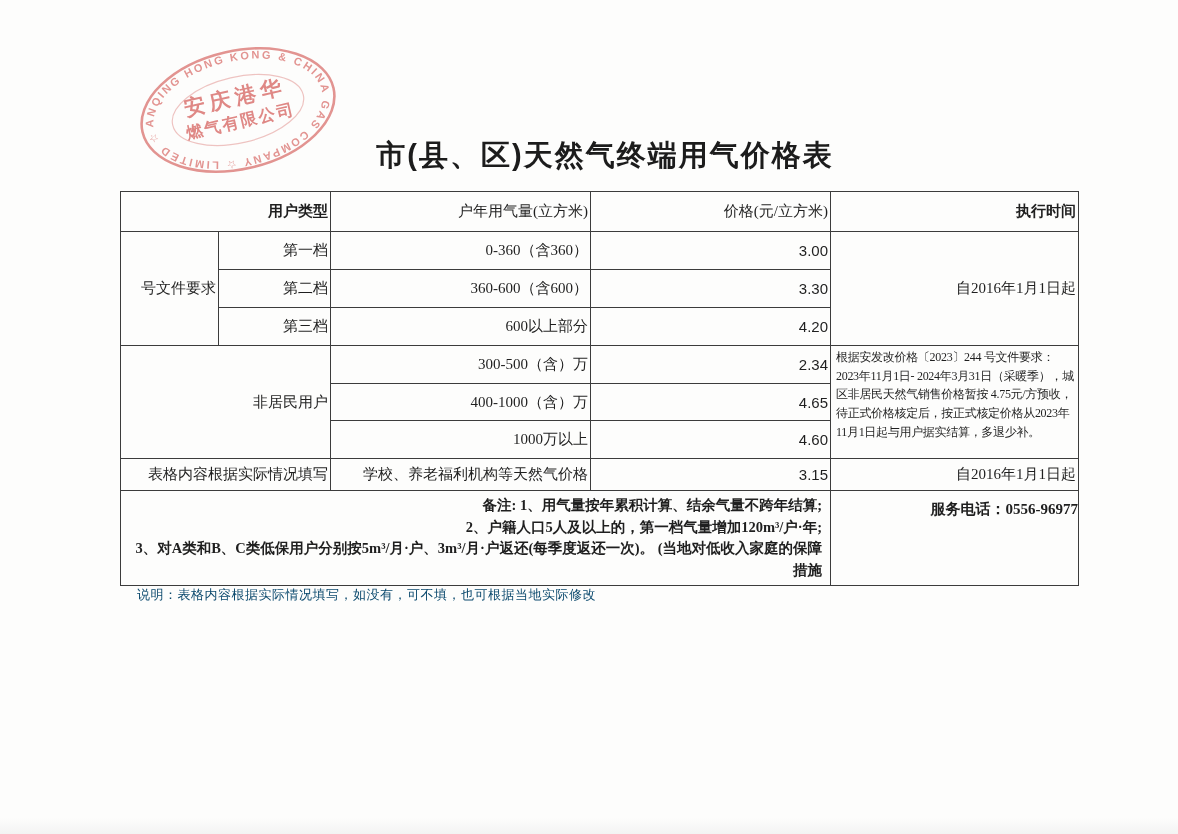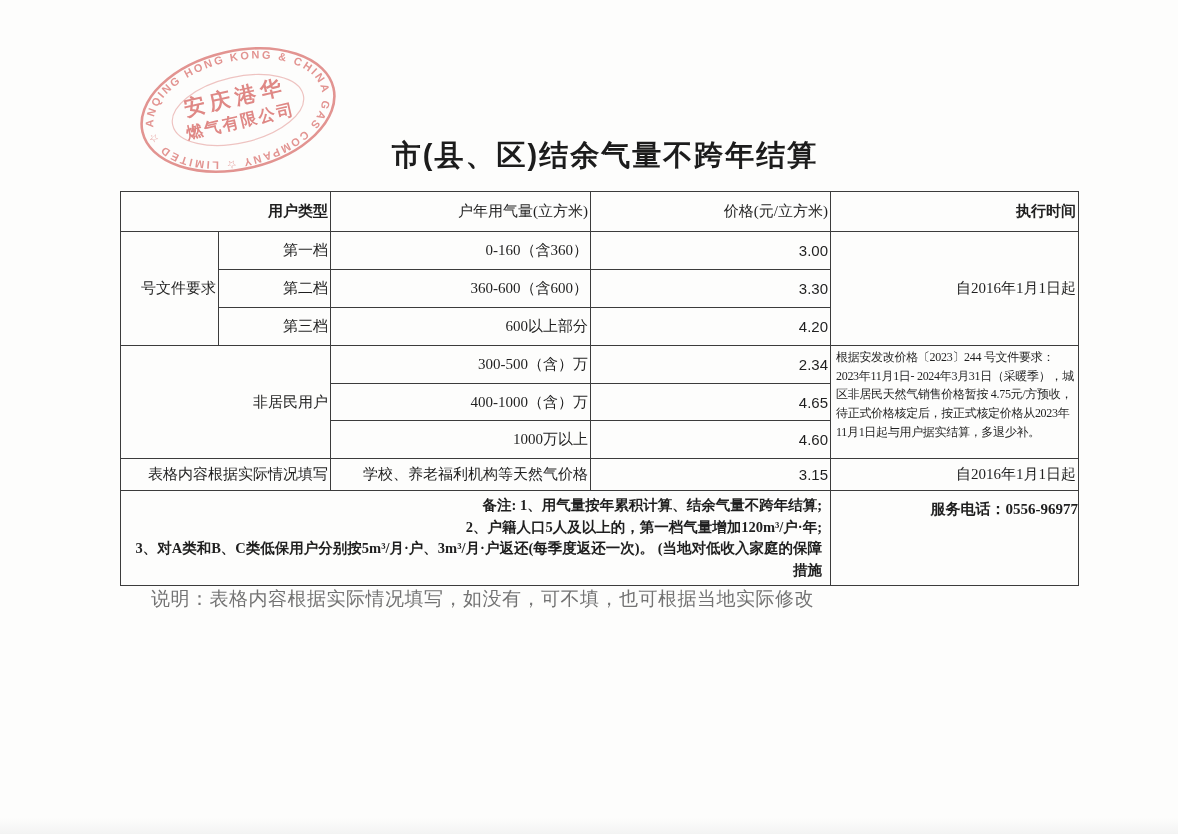--- a/index.html
+++ b/index.html
@@ -40,61 +40,61 @@
   td.notes-cell{
     text-align:right;vertical-align:top;padding:4px 8px;
     font-weight:bold;font-size:14.5px;line-height:21.5px;
   }
   td.phone-cell{
     text-align:right;vertical-align:top;padding:9px 0 0 12px;
     font-weight:bold;font-size:15px;
   }
   .num{font-family:"Liberation Sans","DejaVu Sans",sans-serif;font-size:14.5px;}
   .footnote{
-    position:absolute;left:151px;top:586px;font-size:19px;color:#737373;
+    position:absolute;left:137px;top:586px;font-size:13px;color:#0c4a6e;
     letter-spacing:.5px;
   }
 </style>
 </head>
 <body>
 
 <div class="stamp">
   <svg width="204" height="128" viewBox="0 0 204 128">
     <ellipse cx="102" cy="64" rx="98" ry="59" fill="none" stroke="#dd7d7a" stroke-width="2.6"></ellipse>
     <ellipse cx="102" cy="64" rx="67" ry="33" fill="none" stroke="#dd7d7a" stroke-width="1.2" opacity="0.55"></ellipse>
     <path id="ringpath" d="M 16 64 A 86 49 0 1 1 188 64 A 86 49 0 1 1 16 64" fill="none"></path>
     <text font-size="11" font-family="Liberation Sans, DejaVu Sans, sans-serif" font-weight="bold" fill="#dd7d7a" letter-spacing="2.2">
       <textPath href="#ringpath" startOffset="2">ANQING HONG KONG &amp; CHINA GAS COMPANY ☆ LIMITED ☆</textPath>
     </text>
     <text x="102" y="58" text-anchor="middle" font-size="21" font-weight="bold" fill="#d96f6c" letter-spacing="5">安庆港华</text>
     <text x="102" y="81" text-anchor="middle" font-size="16.5" font-weight="bold" fill="#d96f6c" letter-spacing="2">燃气有限公司</text>
   </svg>
 </div>
 
-<div class="page-title">市(县、区)结余气量不跨年结算</div>
+<div class="page-title">市(县、区)天然气终端用气价格表</div>
 
 <table class="price-table">
   <colgroup>
     <col style="width:98px">
       <col style="width:112px">
       <col style="width:260px">
       <col style="width:240px">
       <col style="width:248px">
   </colgroup>
   <tbody>
     <tr class="h40">
       <td colspan="2" class="bold">用户类型</td>
       <td>户年用气量(立方米)</td>
       <td>价格(元/立方米)</td>
       <td class="bold">执行时间</td>
     </tr>
     <tr class="h38">
       <td rowspan="3">号文件要求</td>
       <td>第一档</td>
-      <td>0-160（含360）</td>
+      <td>0-360（含360）</td>
       <td class="num">3.00</td>
       <td rowspan="3">自2016年1月1日起</td>
     </tr>
     <tr class="h38">
       <td>第二档</td>
       <td>360-600（含600）</td>
       <td class="num">3.30</td>
     </tr>
     <tr class="h38">
       <td>第三档</td>

